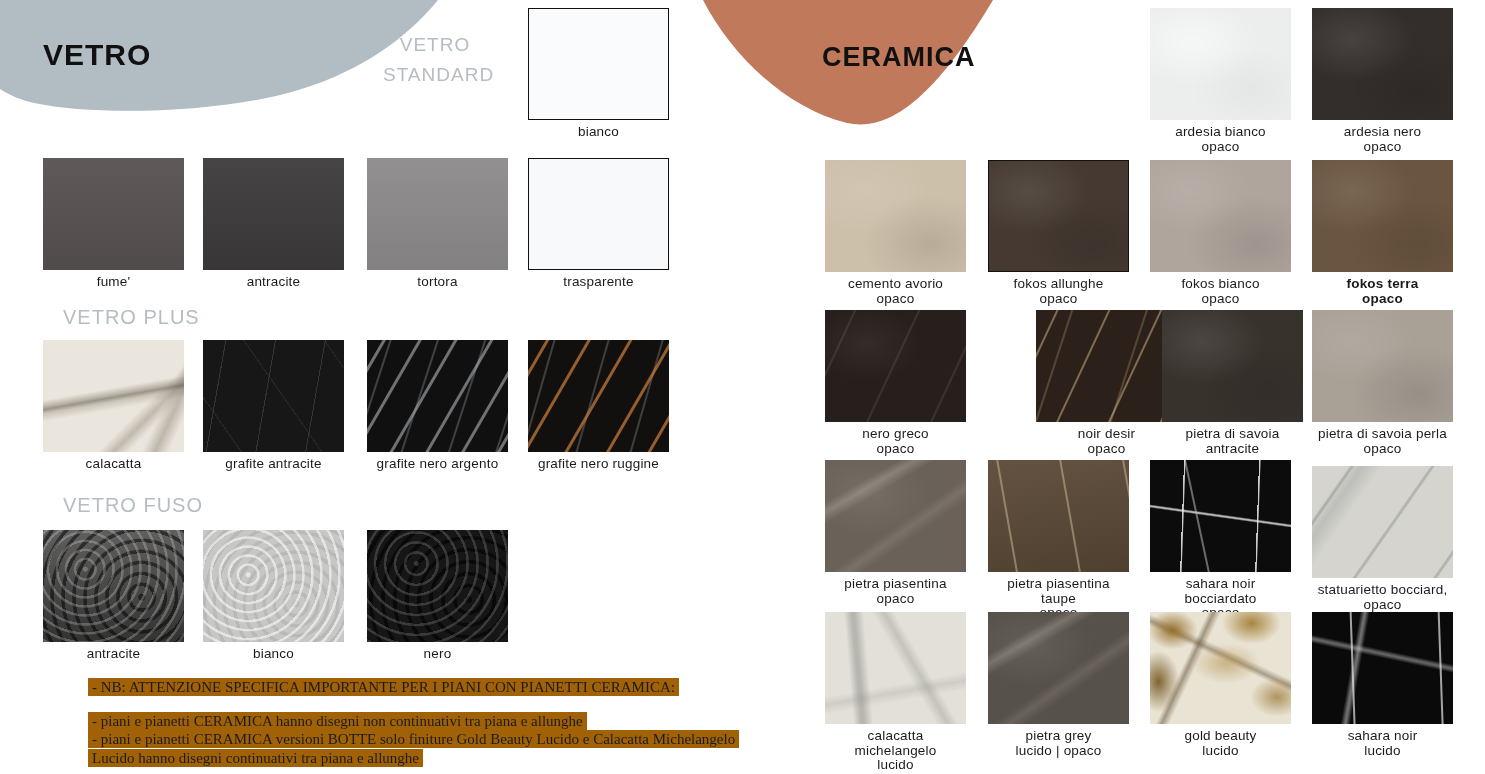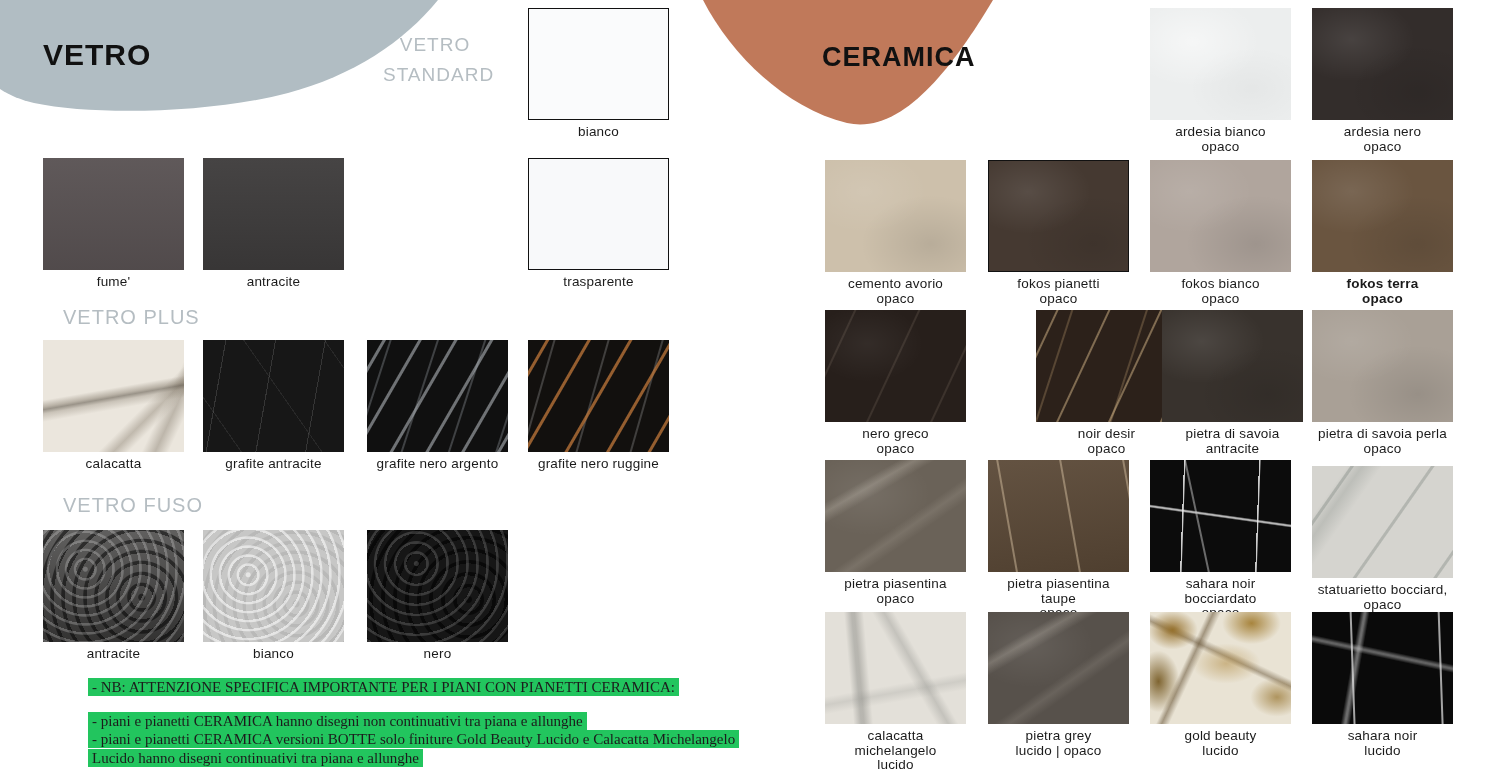--- a/index.html
+++ b/index.html
@@ -99,21 +99,21 @@
     linear-gradient(100deg,transparent 30%,rgba(205,205,205,.5) 32.6% 33.4%,transparent 36%),
     linear-gradient(12deg,transparent 57%,rgba(185,185,185,.5) 59.6% 60.4%,transparent 63%);}
   
   .notes{
     position:absolute;left:88px;top:678px;width:678px;
     font-family:"Liberation Serif",serif;font-size:15px;line-height:18.5px;color:#1c1c1c;
   }
   .notes p{margin:0;}
   .notes p.nb{margin-bottom:15px;}
   .hl{
-    background:#22c55e;padding:1px 4px;
+    background:#a16207;padding:1px 4px;
     -webkit-box-decoration-break:clone;box-decoration-break:clone;
   }
 </style>
 </head>
 <body>
 
 <div class="page" id="page">
 
   <svg class="blob blob-left" width="440" height="116" viewBox="0 0 440 116">
     <path d="M0,0 L438,0 C404,42 352,76 288,93 C212,113 96,116 34,103 C21,100 9,95 0,89 Z" fill="#b1bdc3"></path>
@@ -144,20 +144,24 @@
       <div class="slabel"><span>bianco</span></div>
     </div>
     <div class="cell" style="left: 43px; top: 158px;">
       <div class="swatch tex-glass" style="background-color: rgb(87, 80, 81);"></div>
       <div class="slabel"><span>fume'</span></div>
     </div>
     <div class="cell" style="left: 203px; top: 158px;">
       <div class="swatch tex-glass" style="background-color: rgb(60, 58, 58);"></div>
       <div class="slabel"><span>antracite</span></div>
     </div>
+    <div class="cell" style="left: 367px; top: 158px;">
+      <div class="swatch tex-glass" style="background-color: rgb(140, 138, 138);"></div>
+      <div class="slabel"><span>tortora</span></div>
+    </div>
     <div class="cell" style="left: 528px; top: 158px;">
       <div class="swatch tex-solid bordered" style="background-color: rgb(248, 249, 250);"></div>
       <div class="slabel"><span>trasparente</span></div>
     </div>
     <div class="cell" style="left: 43px; top: 340px;">
       <div class="swatch tex-marble-cream" style="background-color: rgb(235, 230, 221);"></div>
       <div class="slabel"><span>calacatta</span></div>
     </div>
     <div class="cell" style="left: 203px; top: 340px;">
       <div class="swatch tex-veins-faint" style="background-color: rgb(23, 23, 23);"></div>
@@ -190,21 +194,21 @@
     <div class="cell" style="left: 1312px; top: 8px;">
       <div class="swatch tex-stone" style="background-color: rgb(51, 45, 43);"></div>
       <div class="slabel"><span>ardesia nero</span><br><span>opaco</span></div>
     </div>
     <div class="cell" style="left: 825px; top: 160px;">
       <div class="swatch tex-stone" style="background-color: rgb(205, 192, 171);"></div>
       <div class="slabel"><span>cemento avorio</span><br><span>opaco</span></div>
     </div>
     <div class="cell" style="left: 988px; top: 160px;">
       <div class="swatch tex-stone bordered" style="background-color: rgb(69, 57, 49);"></div>
-      <div class="slabel"><span>fokos pianetti</span><br><span>opaco</span></div>
+      <div class="slabel"><span>fokos allunghe</span><br><span>opaco</span></div>
     </div>
     <div class="cell" style="left: 1150px; top: 160px;">
       <div class="swatch tex-stone" style="background-color: rgb(176, 165, 157);"></div>
       <div class="slabel"><span>fokos bianco</span><br><span>opaco</span></div>
     </div>
     <div class="cell" style="left: 1312px; top: 160px; font-weight: bold;">
       <div class="swatch tex-stone" style="background-color: rgb(106, 85, 64);"></div>
       <div class="slabel"><span>fokos terra</span><br><span>opaco</span></div>
     </div>
     <div class="cell" style="left: 825px; top: 310px;">

